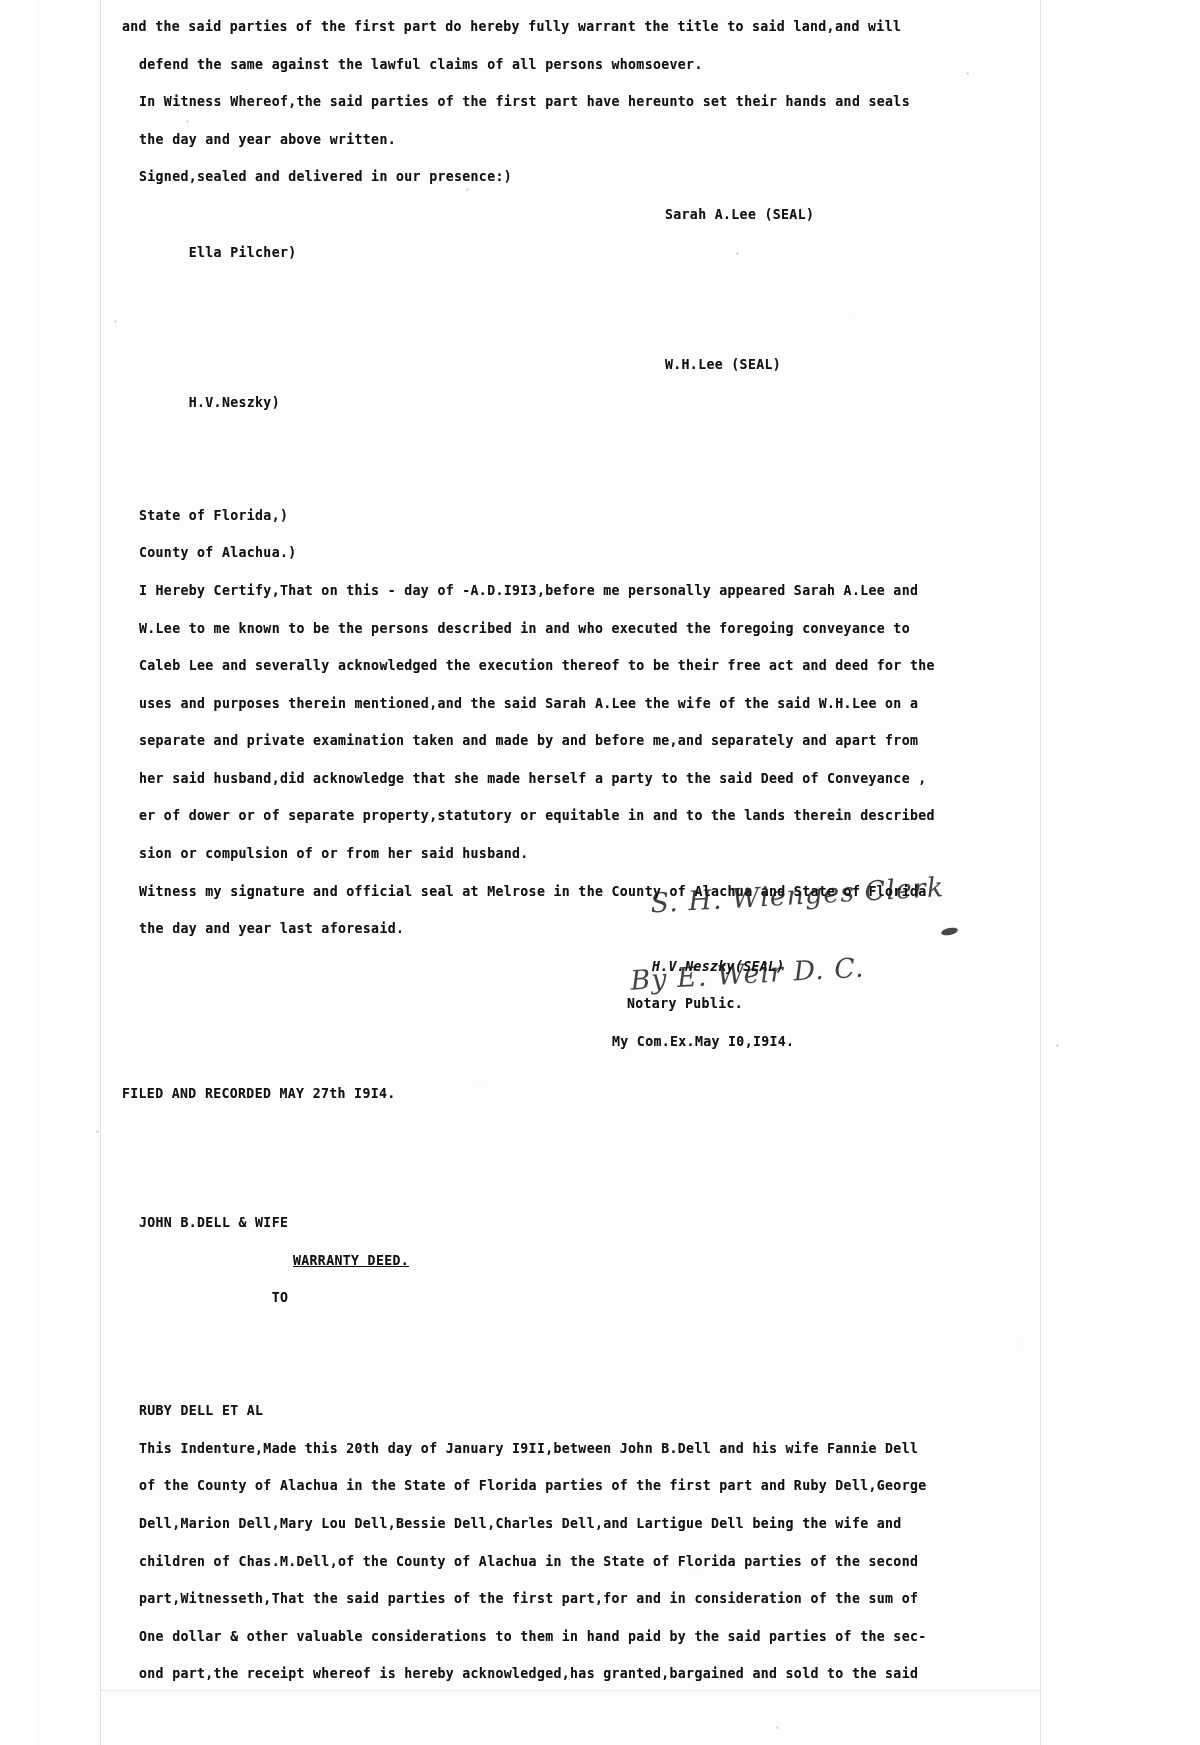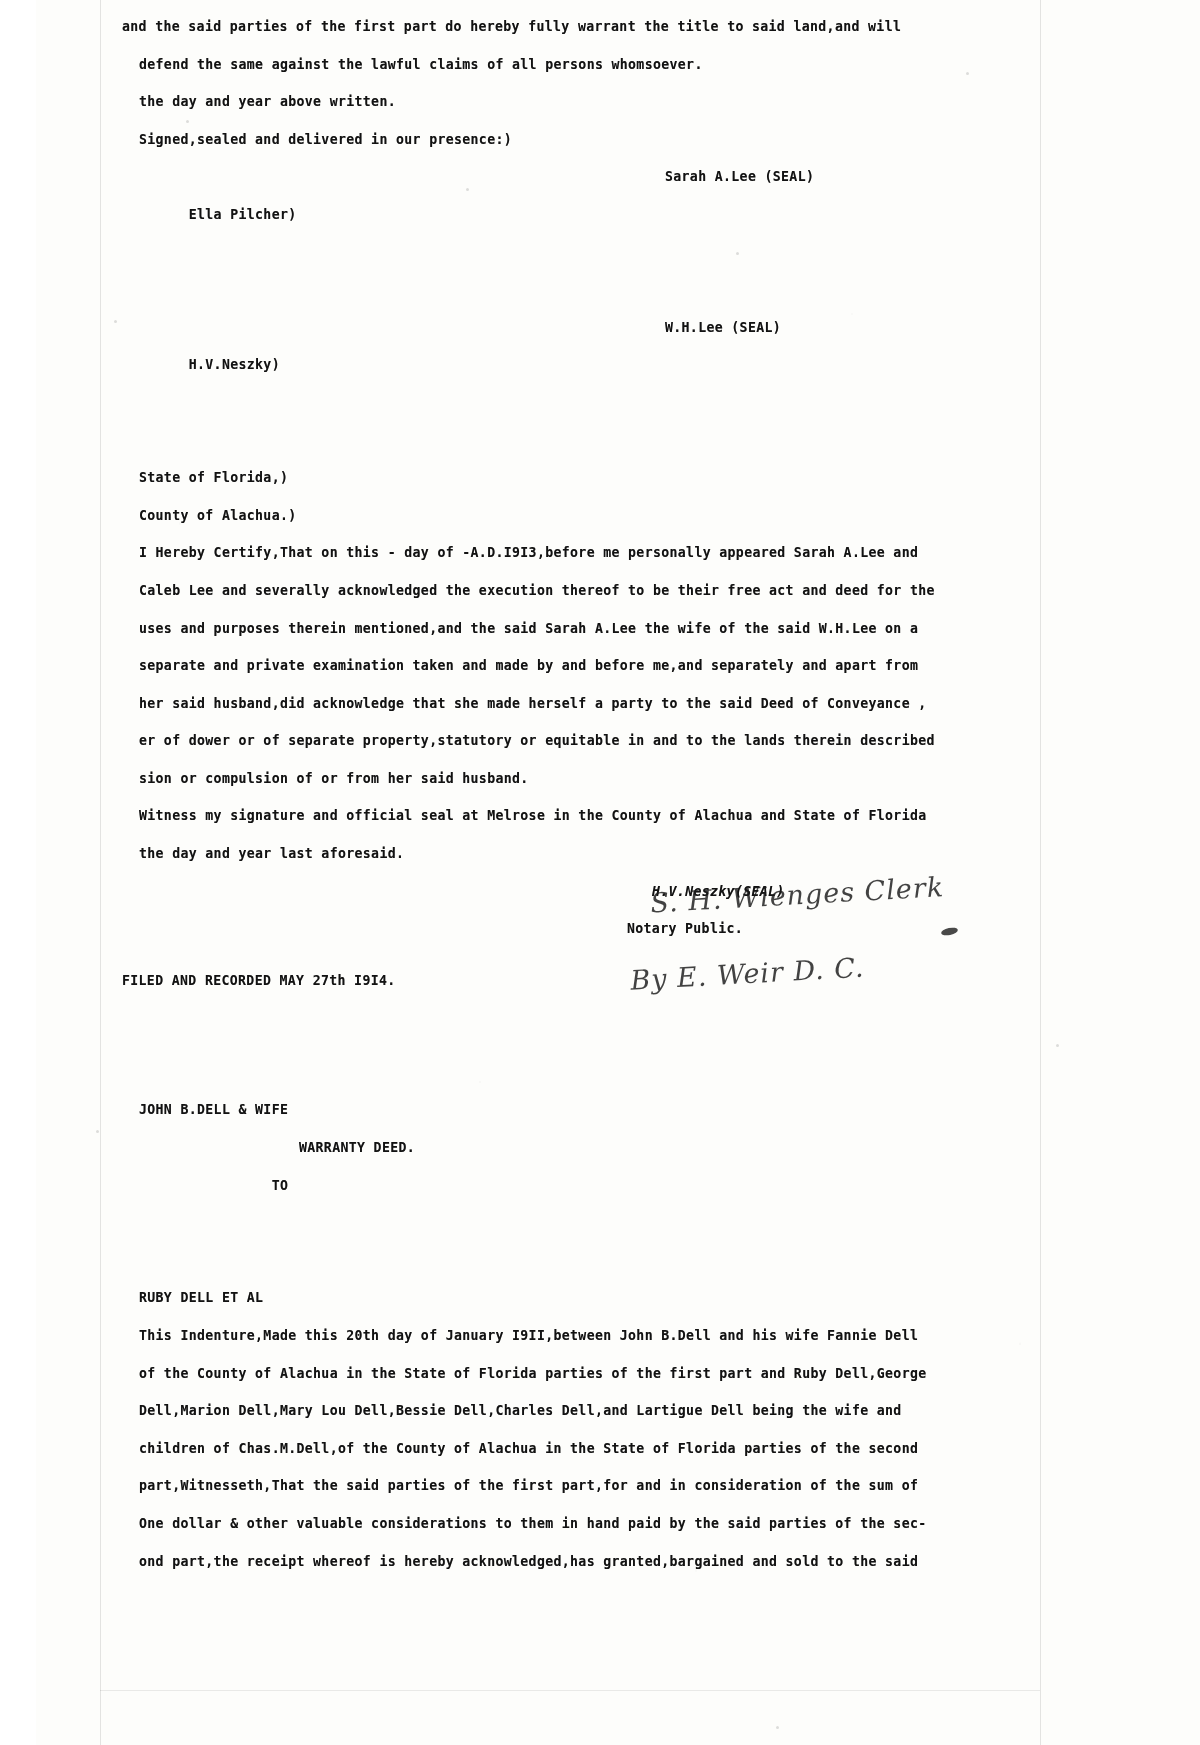--- a/index.html
+++ b/index.html
@@ -137,59 +137,62 @@
   <div class="speck" style="left:700px; top:252px; width:3px; height:3px;"></div>
   <div class="speck" style="left:78px; top:320px; width:3px; height:3px;"></div>
   <div class="speck" style="left:1020px; top:1044px; width:3px; height:3px;"></div>
   <div class="speck" style="left:60px; top:1130px; width:3px; height:3px;"></div>
   <div class="speck" style="left:740px; top:1726px; width:3px; height:3px;"></div>
 
   <div class="doc-body">
 
     <div class="line">and the said parties of the first part do hereby fully warrant the title to said land,and will</div>
     <div class="line indent">defend the same against the lawful claims of all persons whomsoever.</div>
+    <div class="line indent">In Witness Whereof,the said parties of the first part have hereunto set their hands and seals</div>
     <div class="line indent">the day and year above written.</div>
     <div class="line indent">Signed,sealed and delivered in our presence:)</div>
 
     <div class="line indent two-col">
       <span>Ella Pilcher)</span>
       <span class="col-right">Sarah A.Lee (SEAL)</span>
     </div>
     <div class="line indent two-col">
       <span>H.V.Neszky)</span>
       <span class="col-right">W.H.Lee (SEAL)</span>
     </div>
 
     <div class="line indent">State of Florida,)</div>
     <div class="line indent">County of Alachua.)</div>
 
     <div class="line indent">I Hereby Certify,That on this - day of -A.D.I9I3,before me personally appeared Sarah A.Lee and</div>
+    <div class="line indent">W.Lee to me known to be the persons described in and who executed the foregoing conveyance to</div>
     <div class="line indent">Caleb Lee and severally acknowledged the execution thereof to be their free act and deed for the</div>
     <div class="line indent">uses and purposes therein mentioned,and the said Sarah A.Lee the wife of the said W.H.Lee on a</div>
     <div class="line indent">separate and private examination taken and made by and before me,and separately and apart from</div>
     <div class="line indent">her said husband,did acknowledge that she made herself a party to the said Deed of Conveyance ,</div>
     <div class="line indent">er of dower or of separate property,statutory or equitable in and to the lands therein described</div>
     <div class="line indent">sion or compulsion of or from her said husband.</div>
     <div class="line indent">Witness my signature and official seal at Melrose in the County of Alachua and State of Florida</div>
     <div class="line indent">the day and year last aforesaid.</div>
 
     <div class="line right-indent-1">H.V.Neszky(SEAL)</div>
     <div class="line right-indent-2">Notary Public.</div>
+    <div class="line right-indent-3">My Com.Ex.May I0,I9I4.</div>
 
     <div class="gap-small"></div>
 
     <div class="line">FILED AND RECORDED MAY 27th I9I4.</div>
 
     <div class="gap-large"></div>
     <div class="gap-med"></div>
 
     <div class="line deed-header">JOHN B.DELL &amp; WIFE</div>
     <div class="line deed-to two-col">
       <span>TO</span>
-      <span class="col-right" style="left:177px;">WARRANTY DEED.</span>
+      <span class="col-right" style="left:171px;text-decoration:underline;">WARRANTY DEED.</span>
     </div>
     <div class="line deed-header">RUBY DELL ET AL</div>
 
     <div class="line indent">This Indenture,Made this 20th day of January I9II,between John B.Dell and his wife Fannie Dell</div>
     <div class="line indent">of the County of Alachua in the State of Florida parties of the first part and Ruby Dell,George</div>
     <div class="line indent">Dell,Marion Dell,Mary Lou Dell,Bessie Dell,Charles Dell,and Lartigue Dell being the wife and</div>
     <div class="line indent">children of Chas.M.Dell,of the County of Alachua in the State of Florida parties of the second</div>
     <div class="line indent">part,Witnesseth,That the said parties of the first part,for and in consideration of the sum of</div>
     <div class="line indent">One dollar &amp; other valuable considerations to them in hand paid by the said parties of the sec-</div>
     <div class="line indent">ond part,the receipt whereof is hereby acknowledged,has granted,bargained and sold to the said</div>

